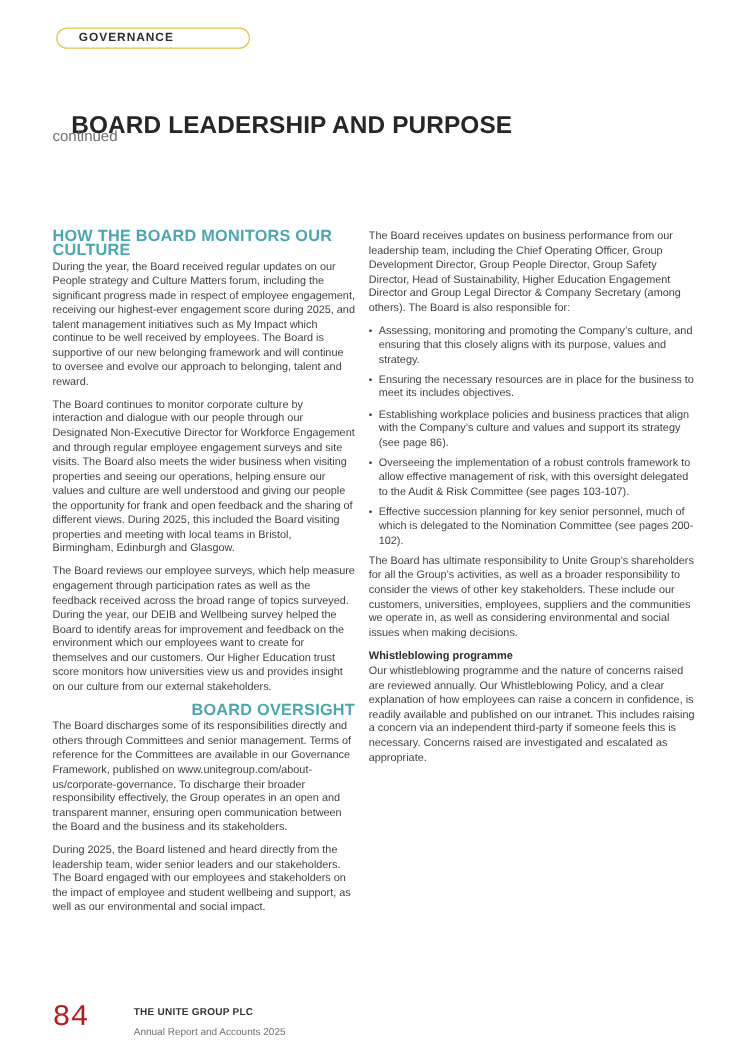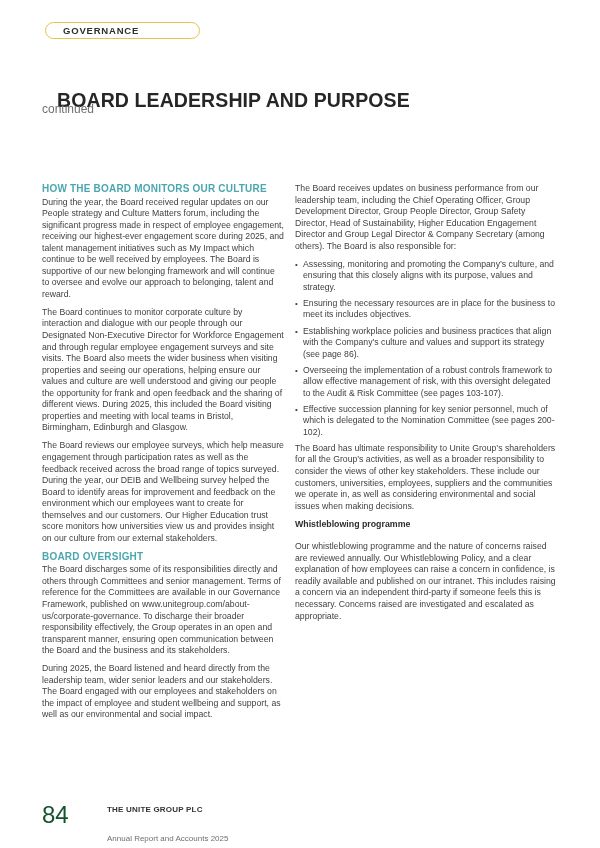--- a/index.html
+++ b/index.html
@@ -68,29 +68,29 @@
   .col-left  { width: 242px; }
   .col-right { width: 264px; }
   .body-p {
     margin: 0 0 6.5px 0;
     font-size: 8.7px;
     line-height: 11.55px;
     color: #3f3f3f;
   }
   .teal-heading {
     margin: 0 0 2.5px 0;
-    font-size: 10px;
+    font-size: 13px;
     line-height: 11px;
     font-weight: 700;
     letter-spacing: 0.2px;
     color: var(--accent-teal);
   }
-  .teal-heading.spaced { margin-top: 2px; }
+  .teal-heading.spaced { margin-top: 2px; text-align: right; }
   .sub-heading {
-    margin: 0 0 11px 0;
+    margin: 0 0 1px 0;
     font-size: 8.8px;
     line-height: 11.55px;
     font-weight: 700;
     color: #2e2e2e;
   }
   .bullets {
     list-style: none;
     margin: 0 0 2.5px 0;
     padding: 0;
   }
@@ -106,38 +106,39 @@
     width: 8px;
     font-size: 8px;
   }
   .page-number {
     position: absolute;
     left: 42px;
     top: 803px;
     font-size: 24px;
     line-height: 24px;
     font-weight: 400;
-    color: #14532d;
+    color: #b91c1c;
+    font-family: Liberation Mono, monospace;
   }
   .footer-meta {
     position: absolute;
     left: 107px;
     top: 805px;
   }
   .footer-company {
     font-size: 8px;
     line-height: 9.5px;
     font-weight: 700;
     letter-spacing: 0.2px;
     color: #333333;
   }
   .footer-report {
     font-size: 8px;
     line-height: 9.5px;
-    margin-top: 19px;
+    margin-top: 6px;
     color: #6f6f6f;
   }
 </style>
 </head>
 <body>
 
 <div class="page">
 
   <div class="tag-pill">
     <span>GOVERNANCE</span>

